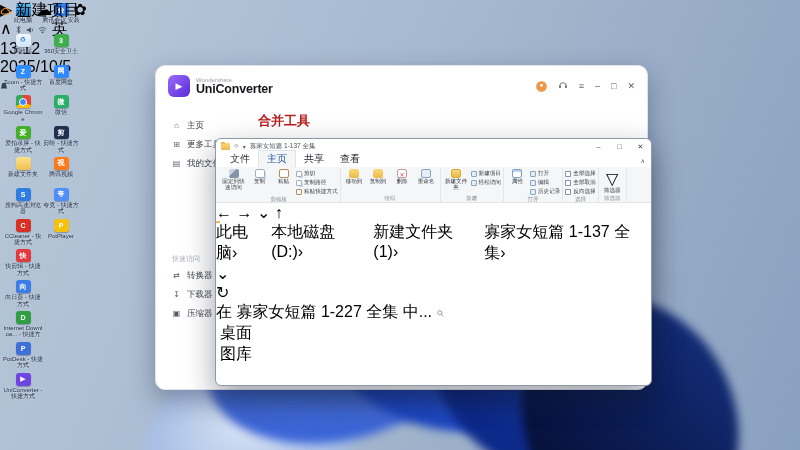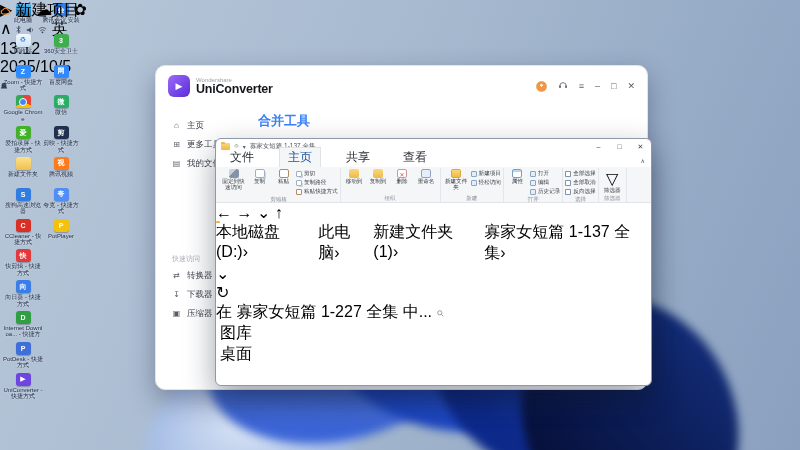--- a/index.html
+++ b/index.html
@@ -44,39 +44,39 @@
   .uni-brand{margin-left:6px;line-height:1;}
   .uni-brand .w{font-size:6px;color:#9aa0ab;}
   .uni-brand .n{font-size:12.5px;font-weight:bold;color:#15161c;letter-spacing:-.2px;}
   #uni-controls{margin-left:auto;display:flex;align-items:center;gap:11px;color:#5a5f6b;font-size:9px;}
   .uni-avatar{width:11px;height:11px;border-radius:50%;background:radial-gradient(circle at 50% 38%,#fff 0 18%,#f0964b 20%);border:1px solid #eda34f;}
   #uni-side{position:absolute;left:0;top:44px;bottom:0;width:100px;padding:6px 0 0 16px;}
   .uside-item{display:flex;align-items:center;gap:6px;height:19px;font-size:8.5px;color:#3c3f49;cursor:pointer;}
   .uside-item .uic{font-size:8px;color:#555a66;width:9px;text-align:center;}
   .uside-sec{font-size:7px;color:#a7abb5;margin:6px 0 2px;}
   #uni-main{position:absolute;left:100px;top:40px;right:0;bottom:0;padding:4px 14px 0 2px;}
-  #uni-title{font-size:13px;font-weight:bold;color:#3b82f6;margin:2px 0 8px;}
+  #uni-title{font-size:13px;font-weight:bold;color:#b91c1c;margin:2px 0 8px;}
   #uni-tabs{display:flex;gap:22px;align-items:center;}
   .utab{font-size:9px;color:#9a9da6;cursor:pointer;display:flex;align-items:center;gap:3px;}
   .utab.active{color:#26262c;font-weight:bold;}
   .utab .curve{display:none;}
   .utab.active .curve{display:block;position:absolute;margin-top:14px;width:15px;height:5px;
     border-bottom:2px solid #7b5bf0;border-radius:0 0 50% 50%;}
   .ubadge{background:#e8343d;color:#fff;font-size:6px;border-radius:6px;padding:1px 4px;line-height:7px;}
   #uni-panel{margin-top:10px;height:150px;background:#f7f8fa;border-radius:8px 8px 0 0;border:1px solid #ededf2;}
   
   #exp{left:215px;top:138px;width:437px;height:248px;background:#fff;border:1px solid #8f99a4;
     border-radius:6px;box-shadow:0 12px 30px rgba(10,20,40,.4);overflow:hidden;}
   #exp-title{height:15px;display:flex;align-items:center;padding-left:5px;font-size:6.5px;color:#4a4f57;gap:4px;}
   .mini-folder{width:9px;height:7px;background:linear-gradient(#fbd978,#edb94a);border-radius:1px;position:relative;}
   .mini-folder::before{content:"";position:absolute;top:-1.5px;left:0;width:4px;height:2px;background:#edb94a;border-radius:1px 1px 0 0;}
   .qat-ic{color:#5f6670;font-size:6px;}
   #exp-title .winbtns{margin-left:auto;display:flex;height:100%;}
   .winbtn{width:21px;display:flex;align-items:center;justify-content:center;font-size:7px;color:#444;cursor:pointer;}
-  #exp-menu{height:13px;display:flex;align-items:flex-end;padding-left:6px;font-size:12px;color:#2b2f36;gap:17px;}
+  #exp-menu{height:13px;display:flex;align-items:flex-end;padding-left:6px;font-size:10px;color:#2b2f36;gap:0;}
   .mtab{padding:1px 8px;cursor:pointer;}
   .mtab.active{border:1px solid #dfe3e8;border-bottom:none;background:#f5f6f7;color:#1d4f9e;}
   #ribbon{height:36px;background:#f5f6f7;border-bottom:1px solid #e1e4e8;display:flex;padding:1px 2px 0;}
   .rgroup{display:flex;flex-direction:column;border-right:1px solid #e3e6ea;padding:0 2px;}
   .rrow{display:flex;flex:1;align-items:flex-start;gap:1px;}
   .rname{font-size:5.5px;color:#8b919a;text-align:center;height:7px;line-height:7px;}
   .rbig{width:27px;display:flex;flex-direction:column;align-items:center;text-align:center;cursor:pointer;padding-top:1px;}
   .rbig.nw{width:23px;}
   .rlbl{font-size:5.6px;line-height:5.8px;color:#3b4048;}
   .rsmcol{display:flex;flex-direction:column;justify-content:flex-start;gap:1px;padding-top:2px;}
@@ -486,23 +486,23 @@
 
   <div id="addr">
     <span class="navg">←</span>
     <span class="navg dis">→</span>
     <span class="navg">⌄</span>
     <span class="navg">↑</span>
     <div id="crumbbox">
       <span class="mini-folder"></span>
       <span style="display:flex;gap:2px;">
 
+          <span class="crumb"><span>此电脑</span><span class="sep">›</span></span>
+
           <span class="crumb"><span>本地磁盘 (D:)</span><span class="sep">›</span></span>
-
-          <span class="crumb"><span>此电脑</span><span class="sep">›</span></span>
 
           <span class="crumb"><span>新建文件夹 (1)</span><span class="sep">›</span></span>
 
           <span class="crumb"><span>寡家女短篇 1-137 全集</span><span class="sep">›</span></span>
         </span>
       <span class="tail">⌄</span>
     </div>
     <span id="refresh">↻</span>
     <div id="searchbox">
       <span>在 寡家女短篇 1-227 全集 中...</span>
@@ -512,35 +512,35 @@
         </svg>
     </div>
   </div>
 
   <div id="exp-body">
     <div id="navpane">
 
         <div>
           <div class="nitem" style="padding-left: 4px;">
             
+            <span class="nic" style="background: rgb(74, 135, 217);"></span>
+            <span class="nlbl">桌面</span>
+            <span class="npin"></span>
+          </div>
+
+        </div>
+
+        <div>
+          <div class="nitem" style="padding-left: 4px;">
+            
             <span class="nic" style="background: rgb(127, 167, 232);"></span>
             <span class="nlbl">图库</span>
             
           </div>
           <div class="nsep"></div>
-        </div>
-
-        <div>
-          <div class="nitem" style="padding-left: 4px;">
-            
-            <span class="nic" style="background: rgb(74, 135, 217);"></span>
-            <span class="nlbl">桌面</span>
-            <span class="npin"></span>
-          </div>
-
         </div>
 
 
       </div>
     <div id="navscroll" style="position:absolute;left:63px;top:0;"></div>
 
   </div>
 
 </div>
 

